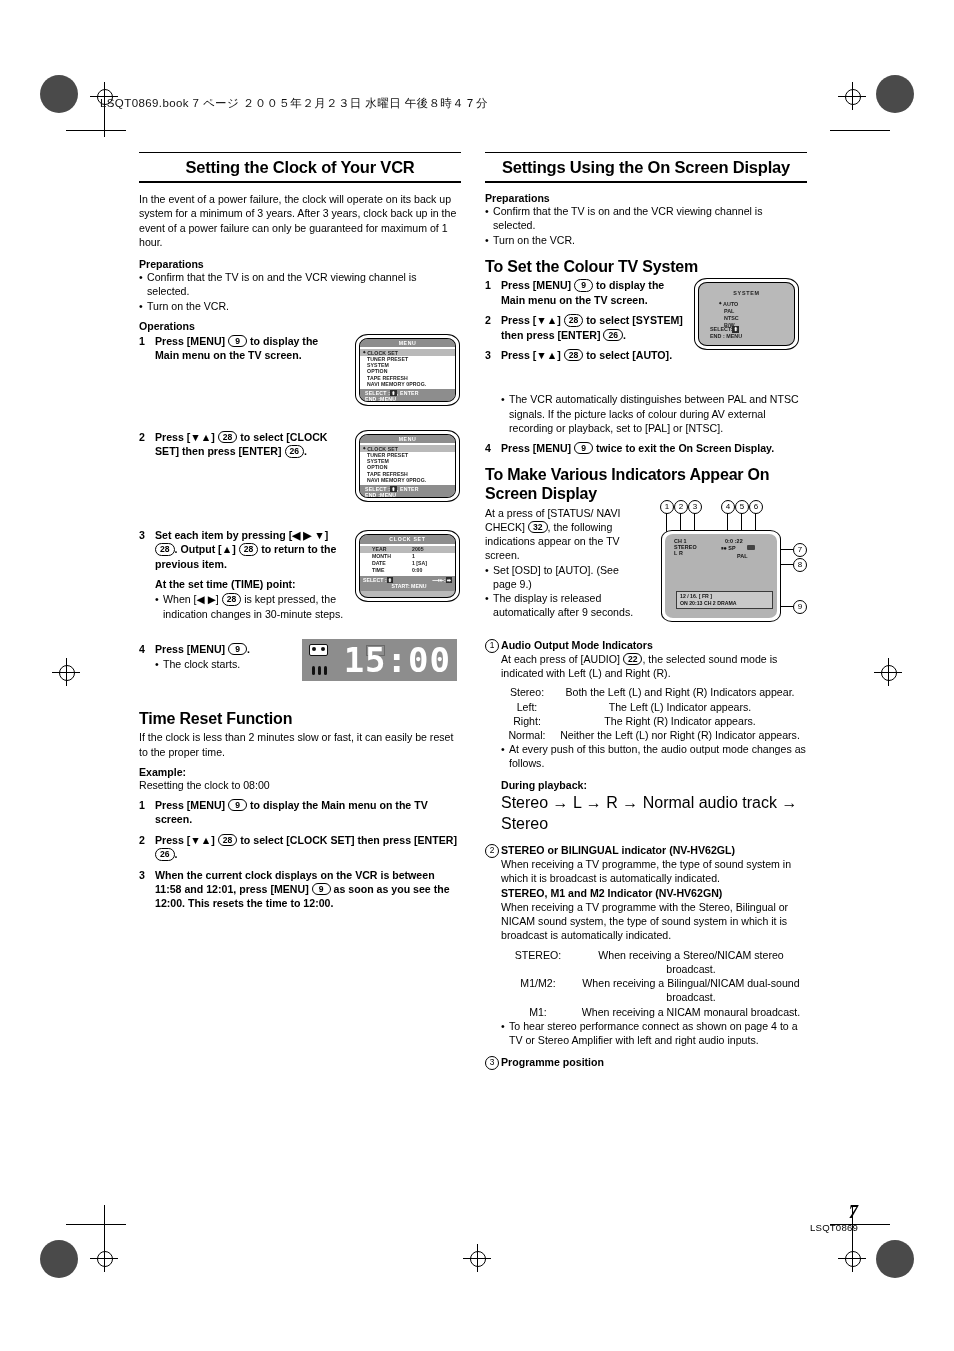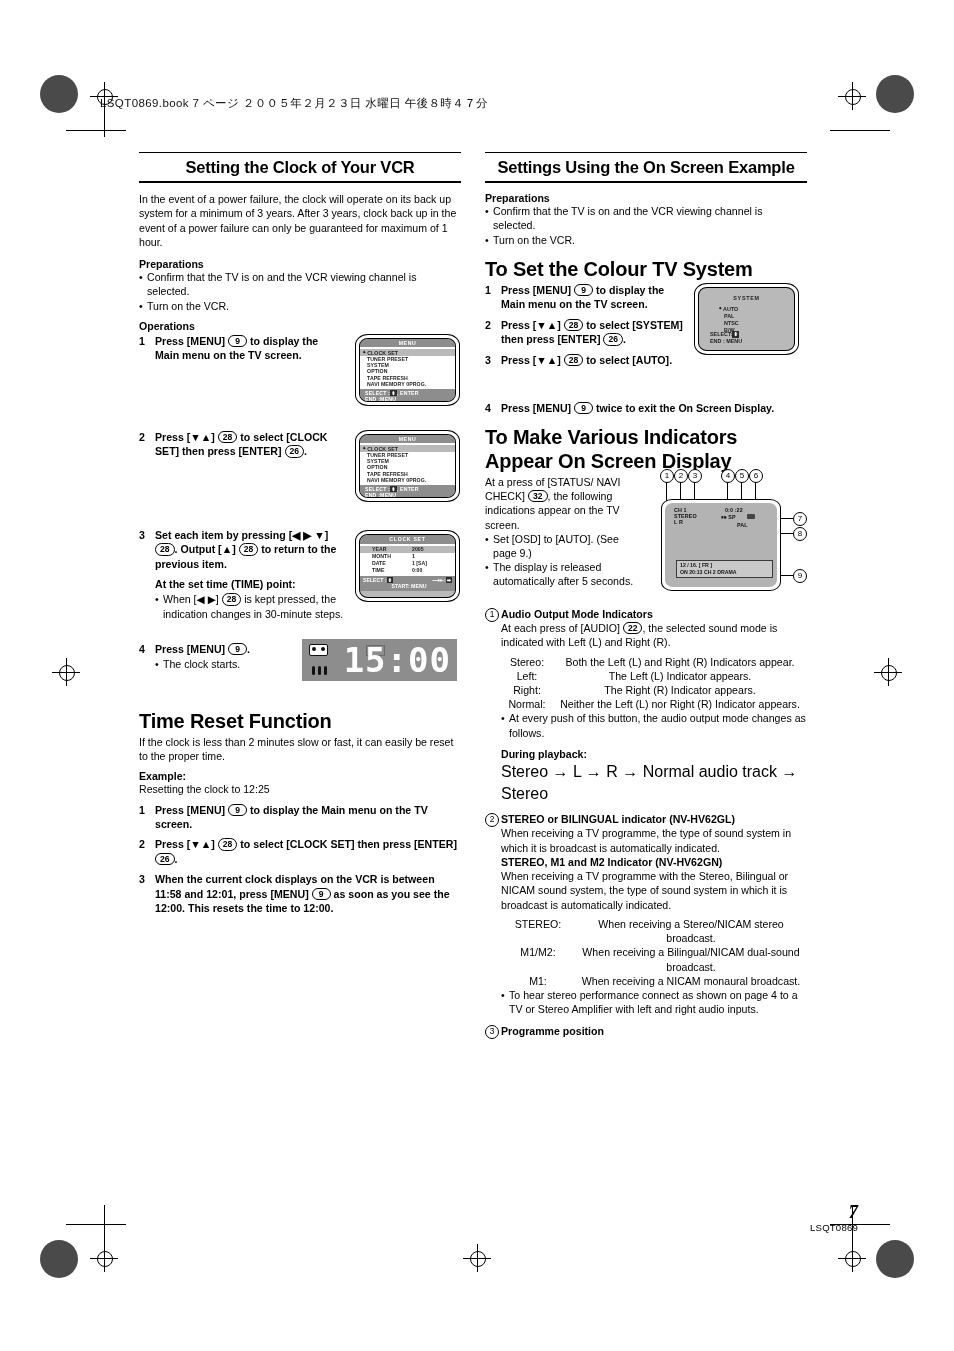--- a/index.html
+++ b/index.html
@@ -24,21 +24,21 @@
   .col{position:absolute;width:322px;top:0;}
   .col-left{left:0;}
   .col-right{left:346px;}
 
   
   .sect-head{position:relative;margin-bottom:9px;}
   .sect-head .rule-thin{border-top:1.3px solid #000;margin-bottom:2.2px;}
   .sect-head .rule-thick{border-top:2.6px solid #000;margin-top:2.6px;}
   .sect-head h1{font-size:16.5px;font-weight:bold;text-align:center;margin:4px 0 4px 0;line-height:1.22;letter-spacing:-0.2px;}
 
-  h2.sub{font-size:20px;font-weight:bold;margin:11px 0 2px 0;line-height:1.16;letter-spacing:-0.2px;}
+  h2.sub{font-size:16px;font-weight:bold;margin:11px 0 2px 0;line-height:1.16;letter-spacing:-0.2px;}
   h3.bold{font-size:10.6px;font-weight:bold;margin:7px 0 0 0;}
 
   p{font-size:10.6px;line-height:1.345;margin:0 0 0 0;}
   .body-p{margin-bottom:9px;}
 
   ul.bul{list-style:none;margin:0;padding:0;}
   ul.bul li{font-size:10.6px;line-height:1.345;padding-left:8px;position:relative;}
   ul.bul li:before{content:"\2022";position:absolute;left:0;top:0;}
 
   
@@ -305,21 +305,21 @@
             <div class="sqr"></div>
             <div class="time">15:00</div>
           </div>
         </div>
       </div>
 
       <h2 class="sub" style="margin-top:14px;">Time Reset Function</h2>
       <p>If the clock is less than 2 minutes slow or fast, it can easily be reset to the proper time.</p>
 
       <h3 class="bold">Example:</h3>
-      <p>Resetting the clock to 12:25</p>
+      <p>Resetting the clock to 08:00</p>
 
       <ol class="steps" style="margin-top:4px;">
         <li>
           <span class="num">1</span>
           <span>Press [MENU]</span>
           <span class="kn">9</span>
           <span>to display the Main menu on the TV screen.</span>
         </li>
         <li>
           <span class="num">2</span>
@@ -334,21 +334,21 @@
           <span class="kn">9</span>
           <span>as soon as you see the 12:00. This resets the time to 12:00.</span>
         </li>
       </ol>
     </div>
 
     <div class="col col-right">
 
       <div class="sect-head">
         <div class="rule-thin"></div>
-        <h1>Settings Using the On Screen Example</h1>
+        <h1>Settings Using the On Screen Display</h1>
         <div class="rule-thick"></div>
       </div>
 
       <h3 class="bold" style="margin-top:2px;">Preparations</h3>
       <ul class="bul">
         <li>Confirm that the TV is on and the VCR viewing channel is selected.</li>
         <li>Turn on the VCR.</li>
       </ul>
 
       <h2 class="sub">To Set the Colour TV System</h2>
@@ -390,40 +390,41 @@
               <div style="position:absolute;left:0;bottom:5px;width:100%;">
                 <div class="opt" style="padding-left:11px;"><span>SELECT:</span><span class="blk">⬍</span></div>
                 <div class="opt" style="padding-left:11px;">END    : MENU</div>
               </div>
             </div>
           </div>
         </div>
       </div>
 
       <ul class="bul" style="margin-left:16px;margin-top:2px;">
+        <li>The VCR automatically distinguishes between PAL and NTSC signals. If the picture lacks of colour during AV external recording or playback, set to [PAL] or [NTSC].</li>
       </ul>
 
       <ol class="steps">
         <li>
           <span class="num">4</span>
           <span>Press [MENU]</span>
           <span class="kn">9</span>
           <span>twice to exit the On Screen Display.</span>
         </li>
       </ol>
 
       <h2 class="sub">To Make Various Indicators Appear On Screen Display</h2>
 
       <div style="position:relative;min-height:130px;">
         <div style="width:155px;">
           <p><span>At a press of [STATUS/ NAVI CHECK]</span>
             <span class="kn">32</span><span>, the following indications appear on the TV screen.</span></p>
           <ul class="bul">
             <li>Set [OSD] to [AUTO]. (See page 9.)</li>
-            <li>The display is released automatically after 5 seconds.</li>
+            <li>The display is released automatically after 9 seconds.</li>
           </ul>
         </div>
 
         <div style="position:absolute;left:158px;top:-6px;">
           <div class="diag">
             <div class="cal" style="left:17px;top:0;">1</div>
             <div class="cal" style="left:31px;top:0;">2</div>
             <div class="cal" style="left:45px;top:0;">3</div>
             <div class="cal" style="left:78px;top:0;">4</div>
             <div class="cal" style="left:92px;top:0;">5</div>

